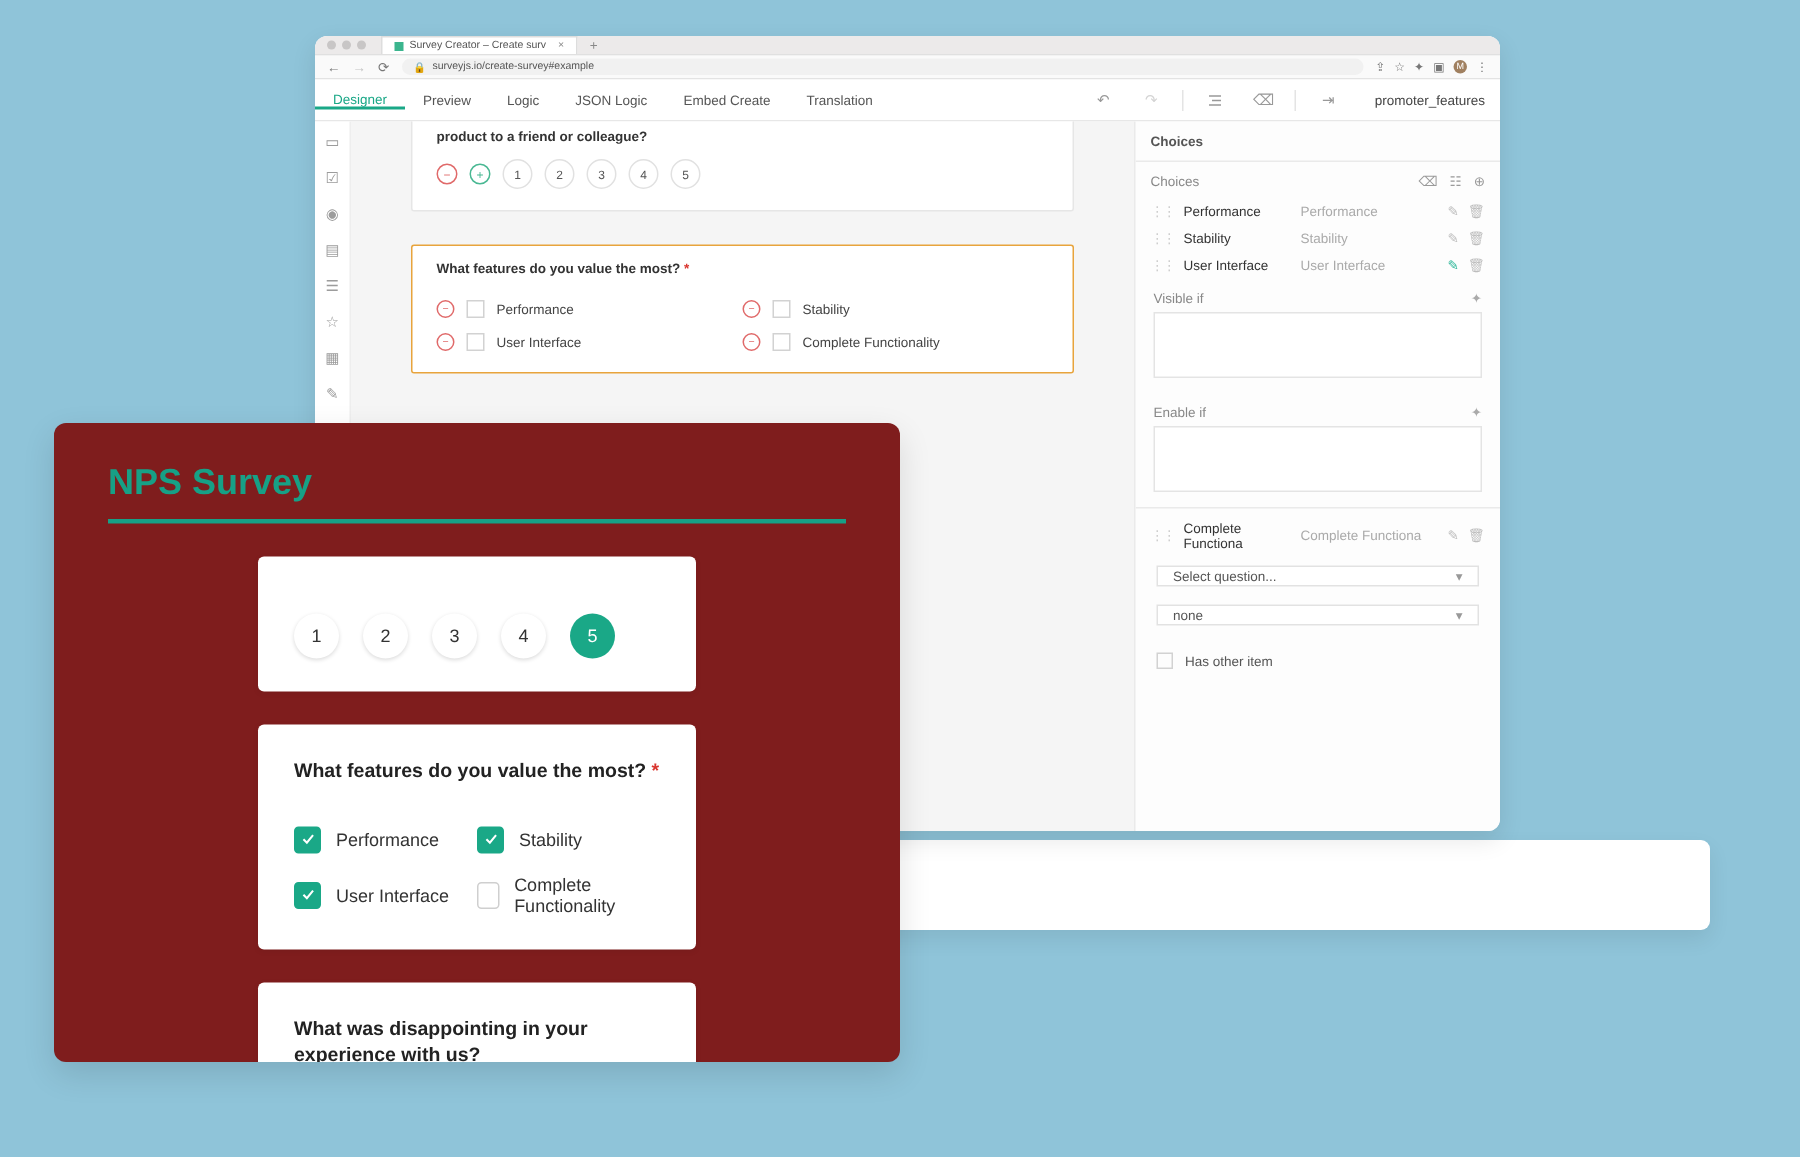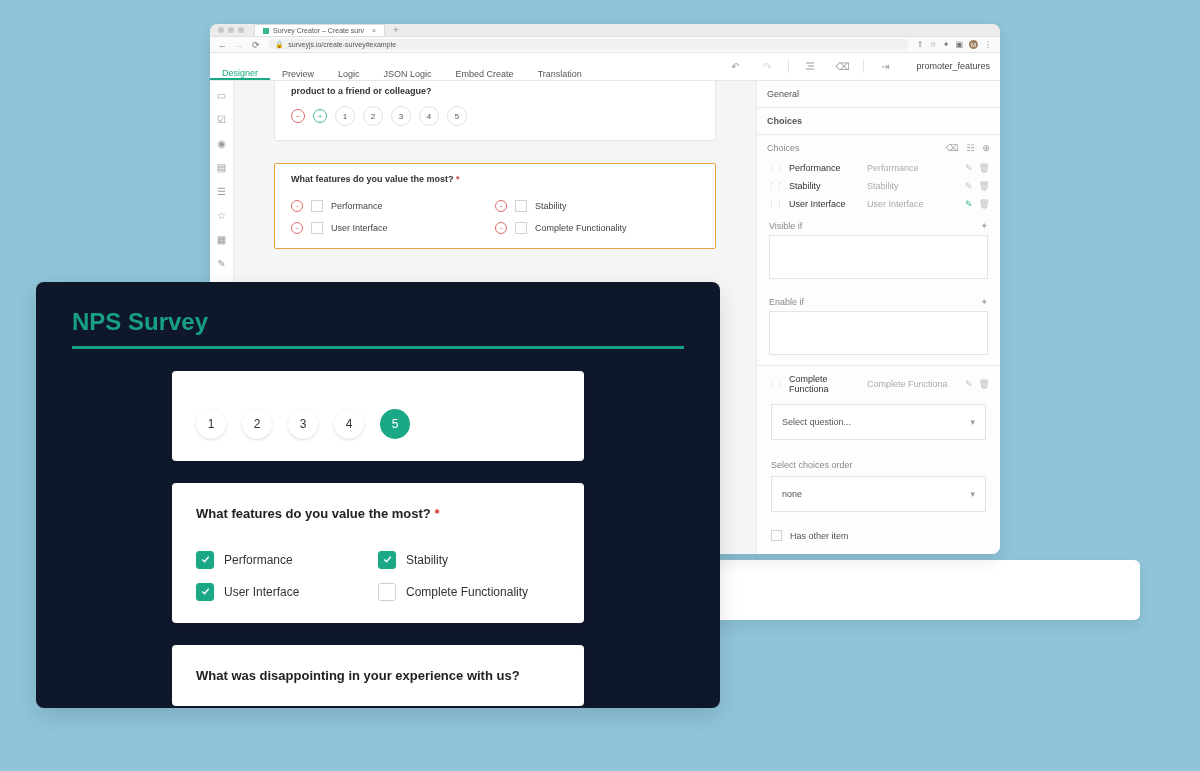--- a/index.html
+++ b/index.html
@@ -79,21 +79,21 @@
   color: #555;
   gap: 4px;
 }
 .bw-url-icons { display:flex; gap:6px; color:#777; font-size:8px;}
 .bw-avatar { width:9px; height:9px; border-radius:50%; background:#a08060; display:flex;align-items:center;justify-content:center;color:#fff;font-size:6px;}
 .bw-tabbar {
   height: 28px;
   background: #fff;
   border-bottom: 1px solid #e7e7e7;
   display: flex;
-  align-items: flex-end;
+  align-items: center;
   gap: 31px;
 }
 .bw-tabbar-left { display:flex; align-items:stretch; }
 .bw-tabbar-item {
   padding: 0 12px;
   font-size: 9px;
   color: #555;
   display:flex;
   align-items:center;
   cursor:pointer;
@@ -194,35 +194,35 @@
 .bw-choice-row .disp { color:#aaa; flex:1;}
 .bw-choice-row .actions { display:flex; gap:6px; color:#bdbdbd;}
 .bw-choice-row .actions .teal { color:#2fb79a; }
 .bw-field-label { font-size:9px; color:#888; padding:8px 12px 4px; display:flex; align-items:center;}
 .bw-field-label .wand { margin-left:auto; color:#aaa;}
 .bw-textarea {
   margin:0 12px 10px; height:44px; border:1px solid #e4e4e4; background:#fff;
 }
 .bw-subfield { padding:10px 14px 4px; font-size:9px; color:#888;}
 .bw-select {
-  margin:2px 14px 10px; height:36px; border:1px solid #e2e2e2; background:#fff;
+  margin:2px 14px 10px; height:14px; border:1px solid #e2e2e2; background:#fff;
   display:flex; align-items:center; padding:0 10px; font-size:9px; color:#555;
 }
 .bw-select .caret { margin-left:auto; color:#999;}
 .bw-checkline { padding:8px 14px; display:flex; align-items:center; gap:8px; font-size:9px; color:#555;}
 .bw-checkline .box{ width:11px;height:11px;border:1px solid #d2d2d2;}
 
 
 .front-window {
   position:absolute;
   left: 36px;
   top: 282px;
-  width: 684px;
+  width: 564px;
   height: 426px;
-  background:#0f172a;
+  background:#7f1d1d;
   border-radius: 8px;
   box-shadow: 0 8px 22px rgba(0,0,0,0.12);
   padding: 26px 36px 0;
   overflow:hidden;
 }
 .fw-title {
   color:#17a086;
   font-weight:700;
   font-size:24px;
   padding-bottom:10px;
@@ -376,21 +376,20 @@
           <div>
             <span class="bw-chk-circle">−</span>
             <span class="bw-checkbox"></span>
             <span>Complete Functionality</span>
           </div>
         </div>
       </div>
     </div>
 
     <div class="bw-rightpanel">
-      <div class="bw-rp-section">General</div>
       <div class="bw-rp-section title">Choices</div>
       <div class="bw-choices-head">
         <span>Choices</span>
         <span class="icons">
           <span>⌫</span>
           <span>☷</span>
           <span>⊕</span>
         </span>
       </div>
       <div class="bw-choice-row">
@@ -442,21 +441,20 @@
             <span>✎</span>
             <span>🗑</span>
           </span>
       </div>
 
       <div class="bw-select">
         <span>Select question...</span>
         <span class="caret">▾</span>
       </div>
 
-      <div class="bw-subfield">Select choices order</div>
       <div class="bw-select">
         <span>none</span>
         <span class="caret">▾</span>
       </div>
 
       <div class="bw-checkline">
         <span class="box"></span>
         <span>Has other item</span>
       </div>
     </div>

